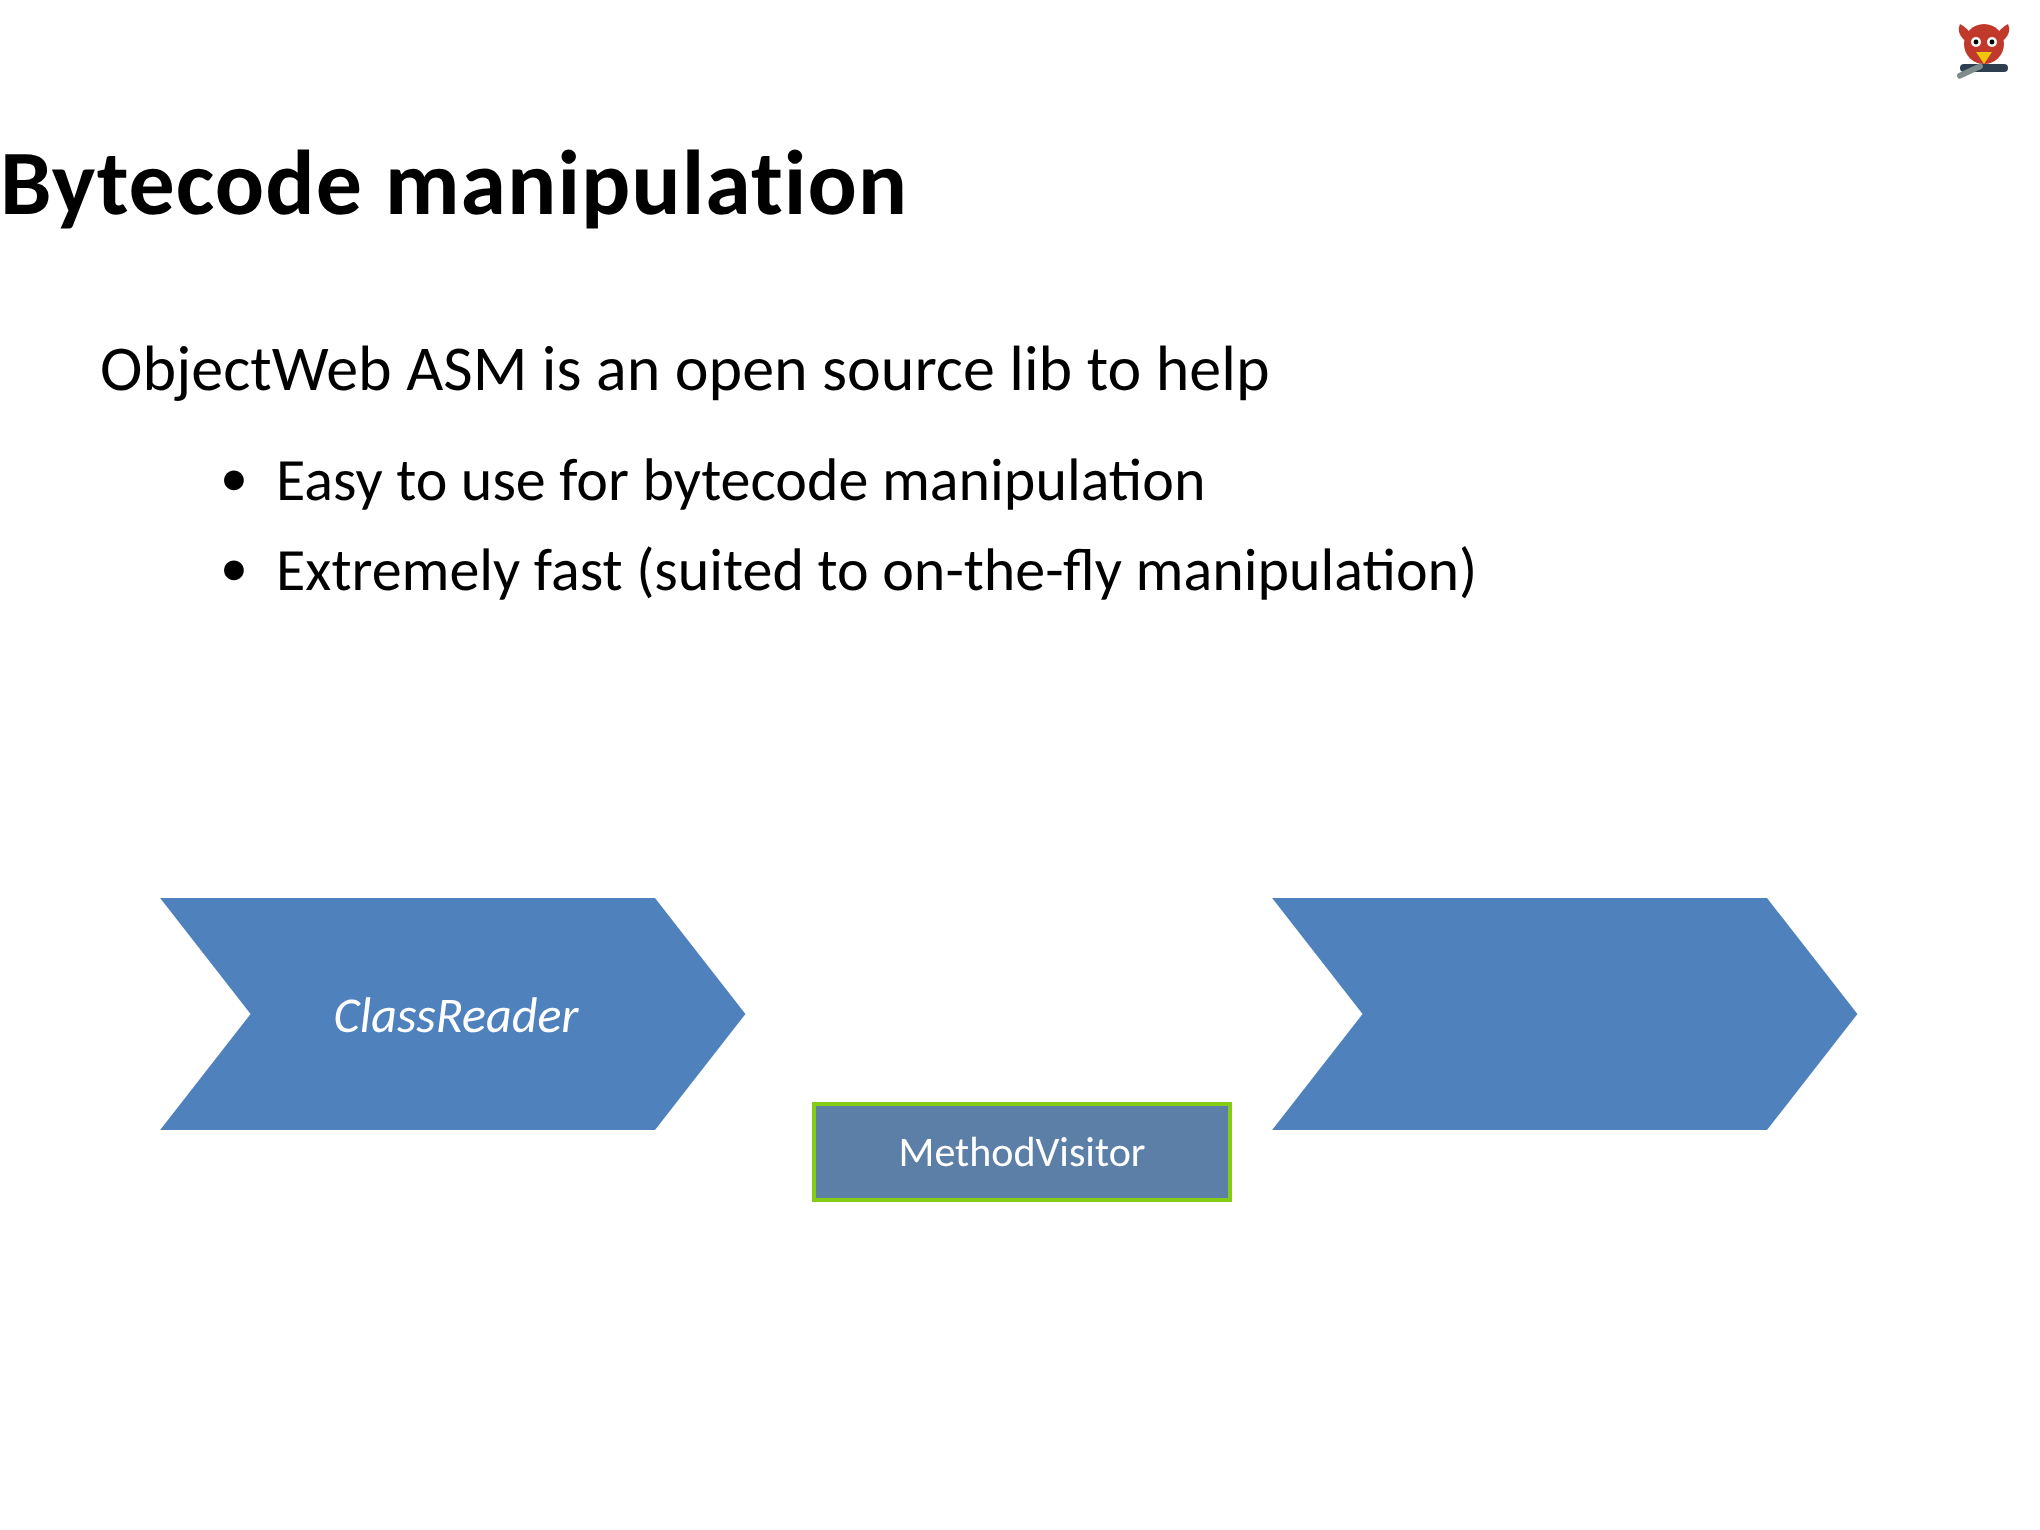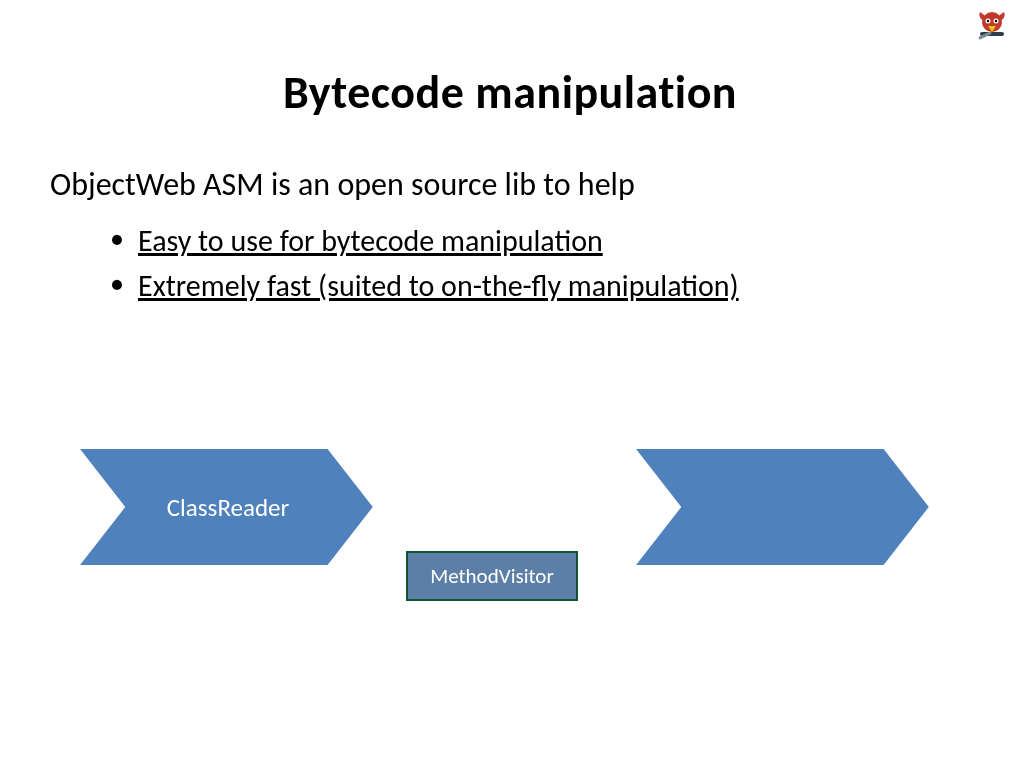--- a/index.html
+++ b/index.html
@@ -13,21 +13,20 @@
     overflow: hidden;
   }
   .mascot {
     position: absolute;
     top: 8px;
     right: 10px;
     width: 36px;
     height: 36px;
   }
   .title {
-    text-align: center;
     font-size: 46px;
     font-weight: 700;
     margin-top: 64px;
     letter-spacing: 0.5px;
   }
   .content {
     margin-top: 43px;
     padding: 0 50px;
   }
   .lead {
@@ -37,41 +36,41 @@
   }
   .bullets {
     list-style: none;
     padding-left: 60px;
   }
   .bullets li {
     font-size: 30px;
     line-height: 1.5;
     position: relative;
     padding-left: 28px;
-    text-decoration: underline;
   }
   .bullets li::before {
     content: "•";
     position: absolute;
     left: 0;
     top: 0;
     font-size: 28px;
   }
   .diagram {
     position: absolute;
     left: 78px;
     top: 448px;
     width: 860px;
     height: 180px;
   }
   .chev {
     position: absolute;
     top: 0;
     width: 296px;
     height: 118px;
+    font-style: italic;
   }
   .chev svg { position: absolute; left: 0; top: 0; }
   .chev .label {
     position: absolute;
     left: 50px;
     top: 0;
     width: 200px;
     height: 118px;
     display: flex;
     align-items: center;
@@ -79,24 +78,24 @@
     color: #fff;
     font-size: 25px;
   }
   .chev1 { left: 0; z-index: 1; }
   .chev2 { left: 278px; z-index: 2; }
   .chev3 { left: 556px; z-index: 3; }
   .subbox {
     position: absolute;
     left: 328px;
     top: 103px;
-    width: 172px;
+    width: 210px;
     height: 50px;
     background: #5b7fa6;
-    border: 2px solid #14532d;
+    border: 2px solid #84cc16;
     color: #fff;
     display: flex;
     align-items: center;
     justify-content: center;
     font-size: 21px;
     z-index: 5;
   }
 </style>
 </head>
 <body>

